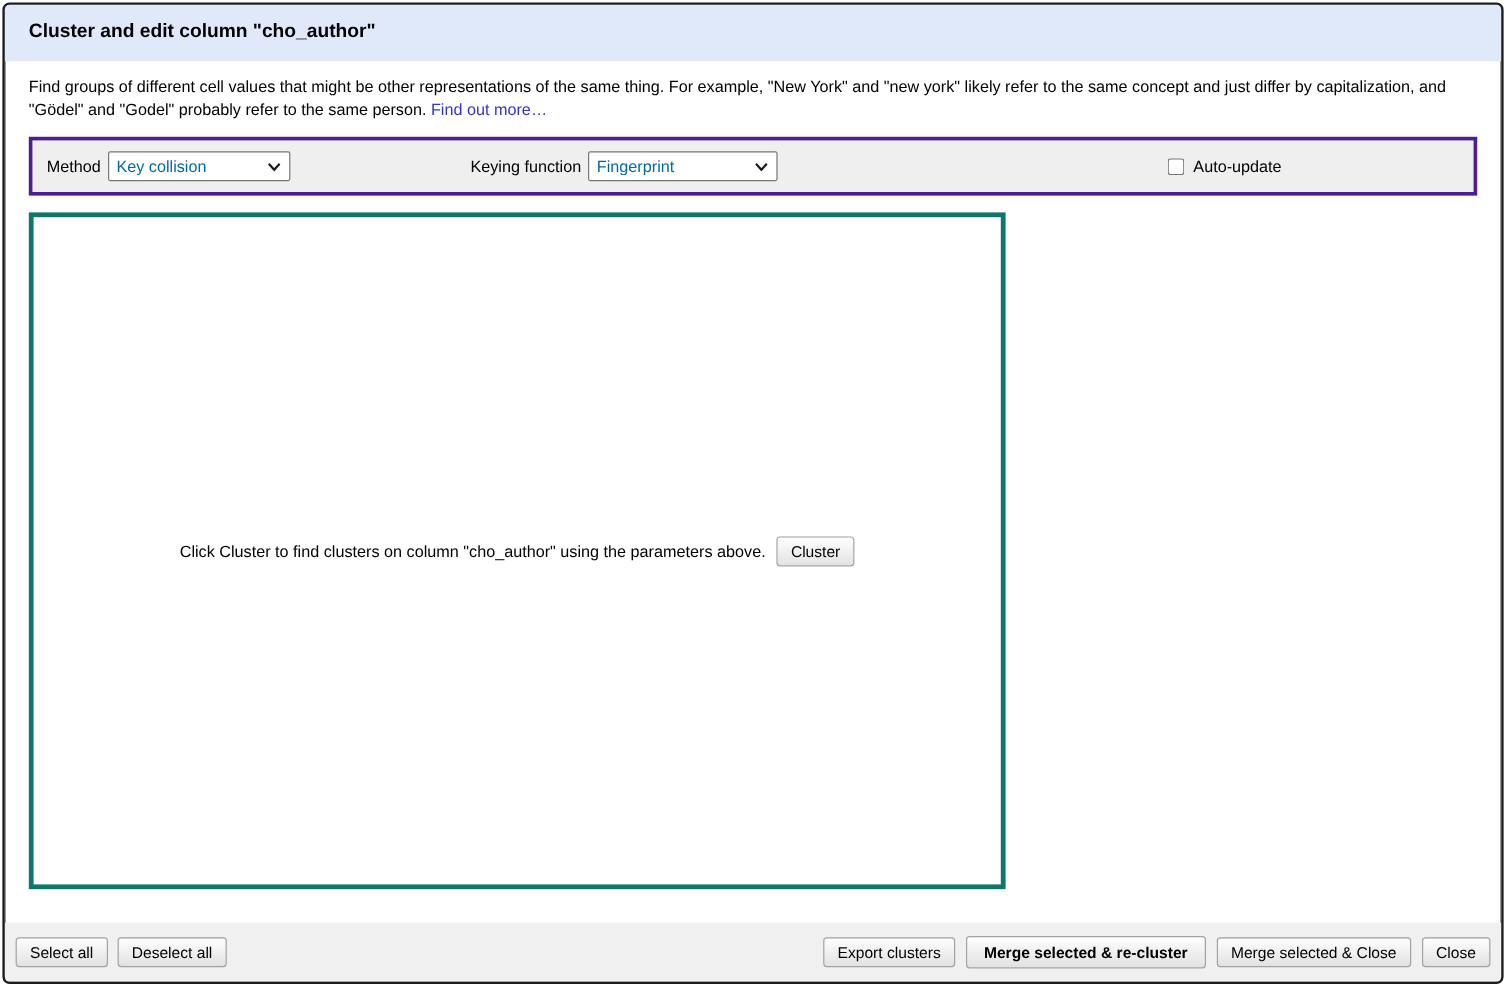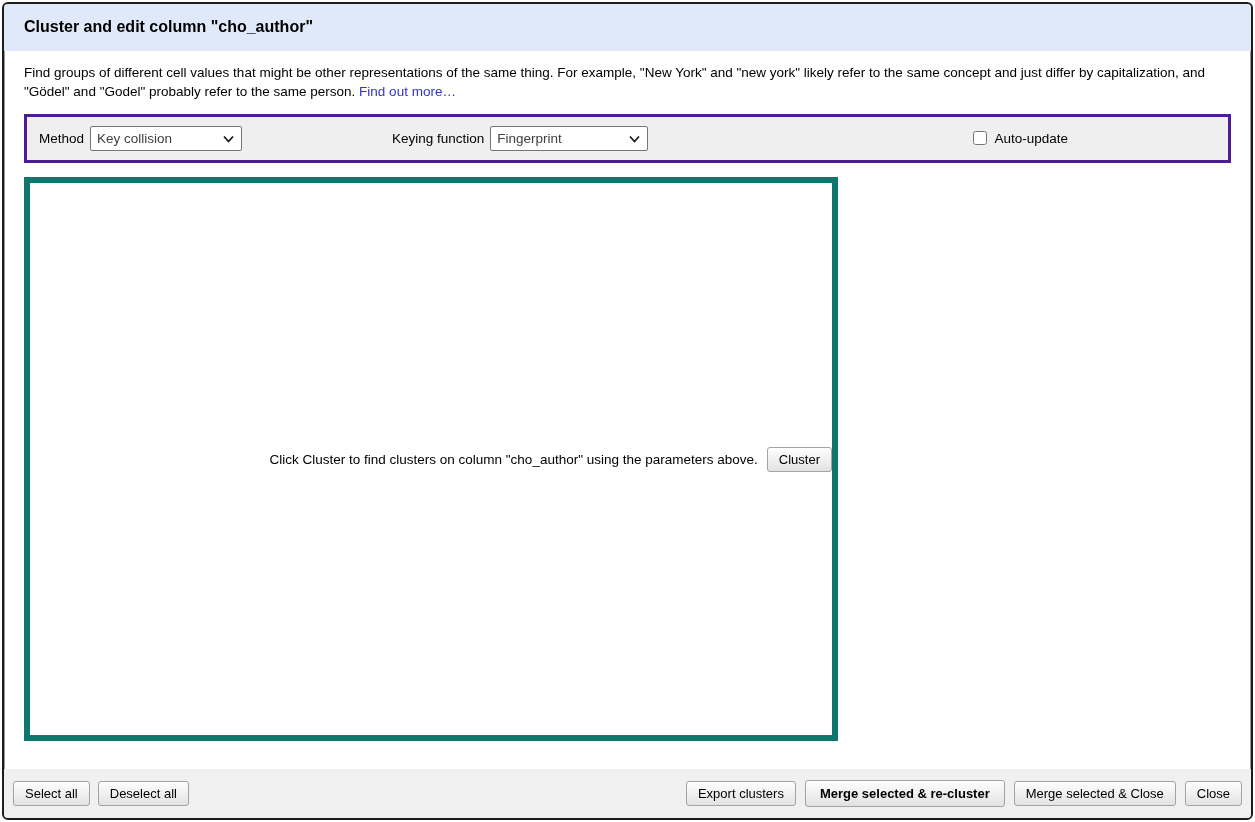--- a/index.html
+++ b/index.html
@@ -53,60 +53,60 @@
     padding: 0 12px;
     font-size: 13.5px;
   }
   .field-label { margin-right: 6px; white-space: nowrap; }
   .keying-group { margin-left: 150px; display: flex; align-items: center; }
   .method-group { display: flex; align-items: center; }
   .autoupdate-group {
     margin-left: auto;
     margin-right: 148px;
     display: flex;
-    align-items: flex-start;
+    align-items: flex-end;
     gap: 7px;
   }
   .autoupdate-group input[type="checkbox"] {
     width: 14px; height: 14px;
     accent-color: #fff;
   }
 
   .select-box { position: relative; display: inline-block; }
   .select-box select {
     appearance: none;
     -webkit-appearance: none;
     font-family: "Liberation Sans", "DejaVu Sans", sans-serif;
     font-size: 13.5px;
     height: 25px;
     padding: 0 26px 0 6px;
     border: 1px solid #767676;
     border-radius: 2px;
     background: #ffffff;
-    color: #404040;
+    color: #0369a1;
   }
   .select-box .chev {
     position: absolute;
     right: 8px; top: 50%;
     margin-top: -4px;
     pointer-events: none;
     width: 11px; height: 8px;
   }
   .sel-method select { width: 152px; }
   .sel-keying select { width: 158px; }
 
   .results-panel {
     margin-top: 14px;
     width: 814px;
     height: 564px;
-    border: 6px solid #0f766e;
+    border: 4px solid #0f766e;
     background: #fff;
     display: flex;
     align-items: center;
-    justify-content: flex-end;
+    justify-content: center;
   }
   .panel-row {
     display: flex;
     align-items: center;
     gap: 9px;
     font-size: 13.5px;
   }
 
   button.btn {
     font-family: "Liberation Sans", "DejaVu Sans", sans-serif;

